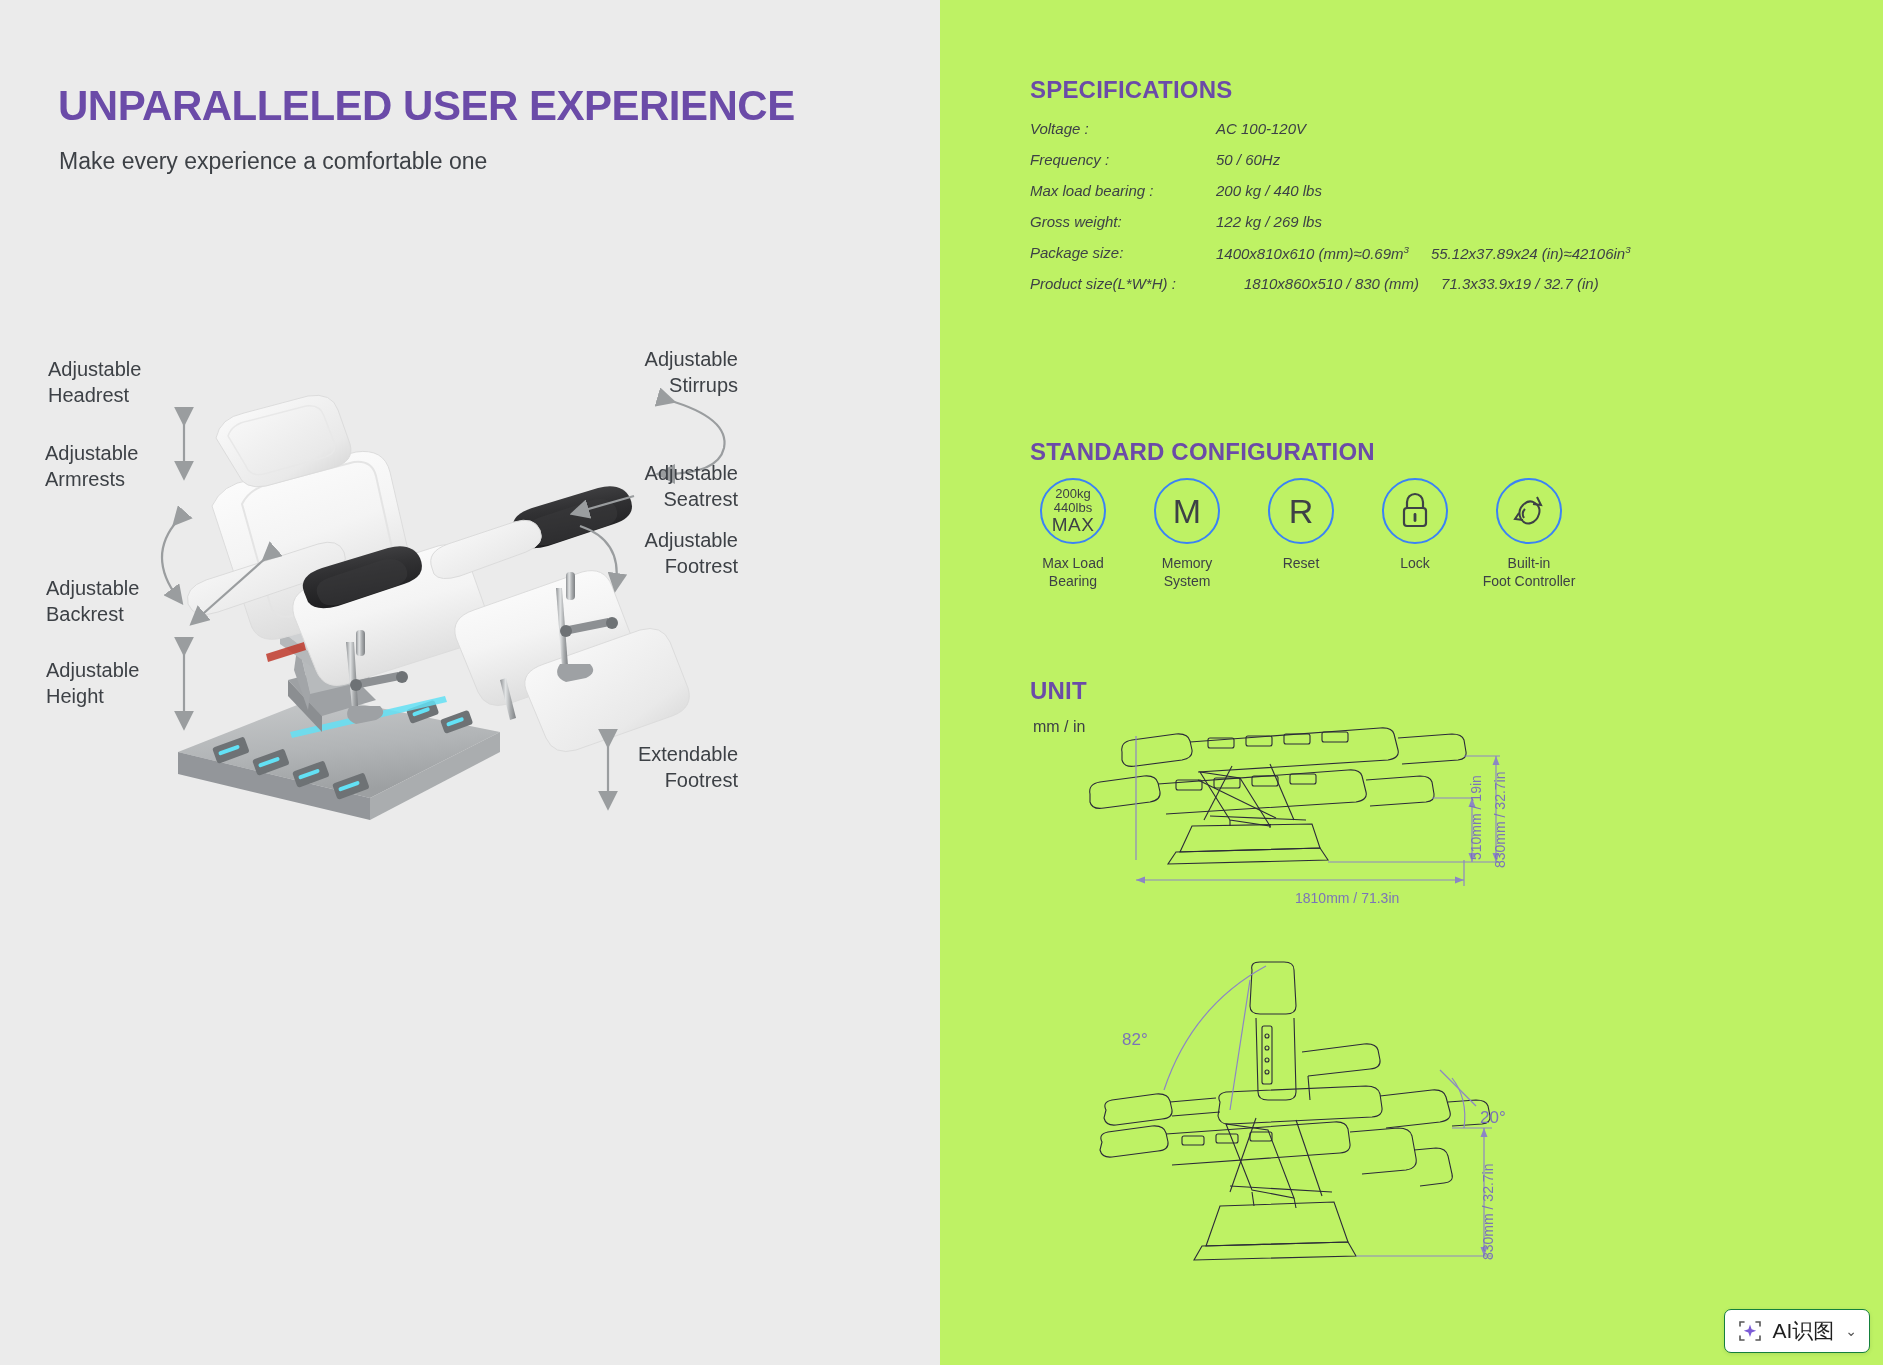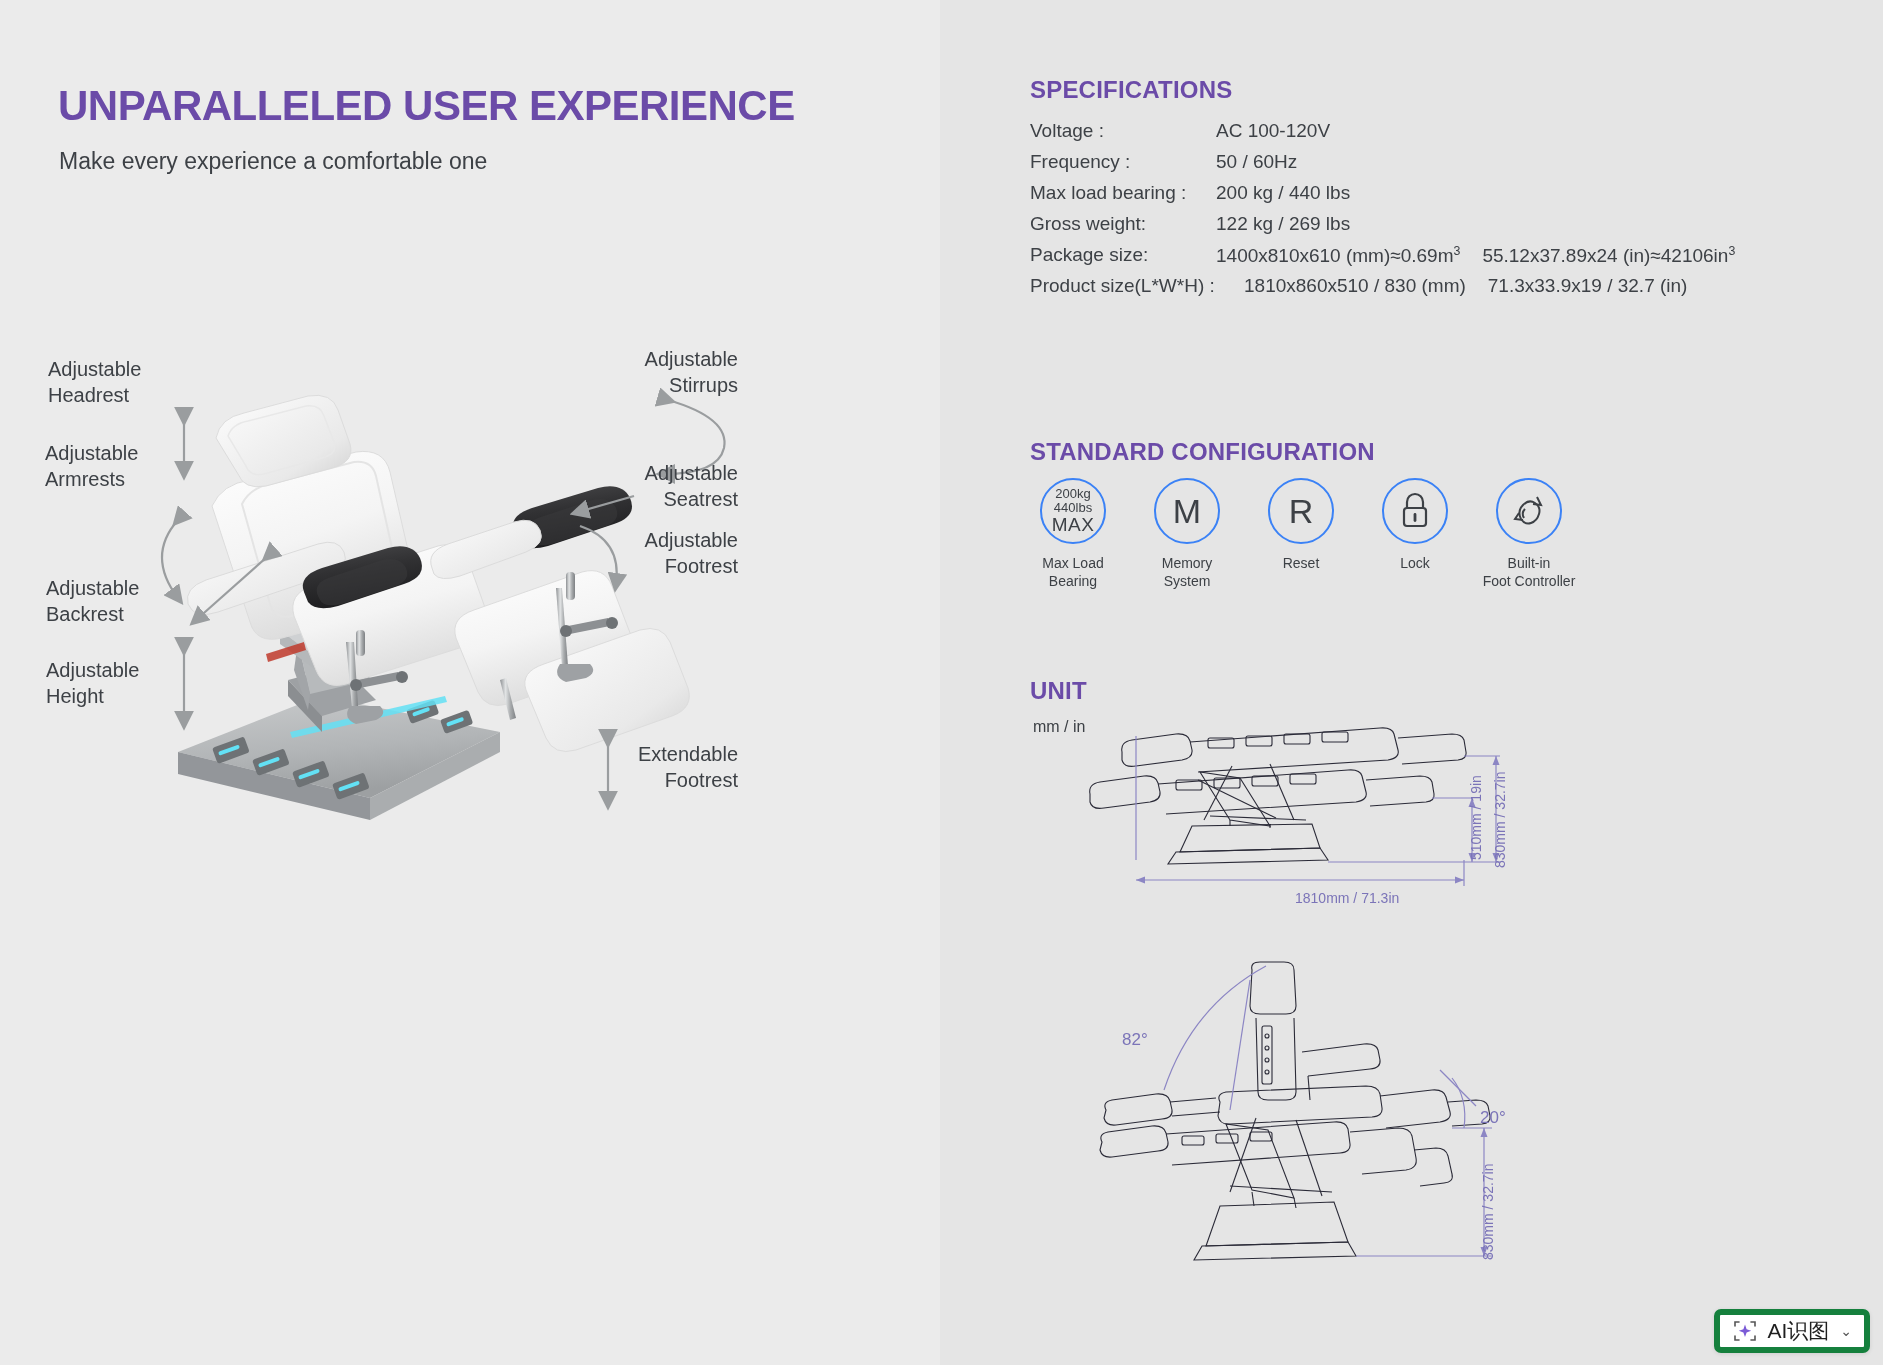--- a/index.html
+++ b/index.html
@@ -60,21 +60,21 @@
     position: absolute;
     left: 170px; top: 380px;
     width: 540px; height: 640px;
   }
 
   
   #right-panel {
     position: absolute;
     left: 940px; top: 0;
     width: 943px; height: 1365px;
-    background: #e5e5e5;
+    background: #bef264;
   }
   .section-title {
     position: absolute;
     font-size: 24px;
     font-weight: bold;
     color: #6b4ba8;
     letter-spacing: 0.2px;
     white-space: nowrap;
   }
   #spec-title { left: 90px; top: 76px; }
@@ -82,23 +82,24 @@
   #unit-title { left: 90px; top: 677px; }
 
   #spec-list {
     position: absolute;
     left: 90px; top: 120px;
     width: 820px;
   }
   .spec-row {
     position: relative;
     height: 31px;
-    font-size: 19px;
-    color: #3d4146;
-    white-space: nowrap;
+    font-size: 15px;
+    color: #3d4146;
+    white-space: nowrap;
+    font-style: italic;
   }
   .spec-label {
     position: absolute; left: 0; top: 0;
     color: #3d4146;
   }
   .spec-value {
     position: absolute; left: 186px; top: 0;
     color: #3d4146;
   }
   sup { font-size: 0.65em; vertical-align: super; }
@@ -175,21 +176,21 @@
     margin-top: 25px;
   }
 
   
   #ai-widget {
     position: absolute;
     right: 13px; bottom: 12px;
     height: 44px;
     padding: 0 12px 0 12px;
     background: #ffffff;
-    border: 6px solid #15803d;
+    border: 1px solid #15803d;
     border-radius: 7px;
     display: flex;
     align-items: center;
     gap: 9px;
     box-shadow: 0 1px 4px rgba(0,0,0,0.10);
   }
   #ai-widget .ai-label {
     font-size: 21px;
     color: #1f1f1f;
   }

